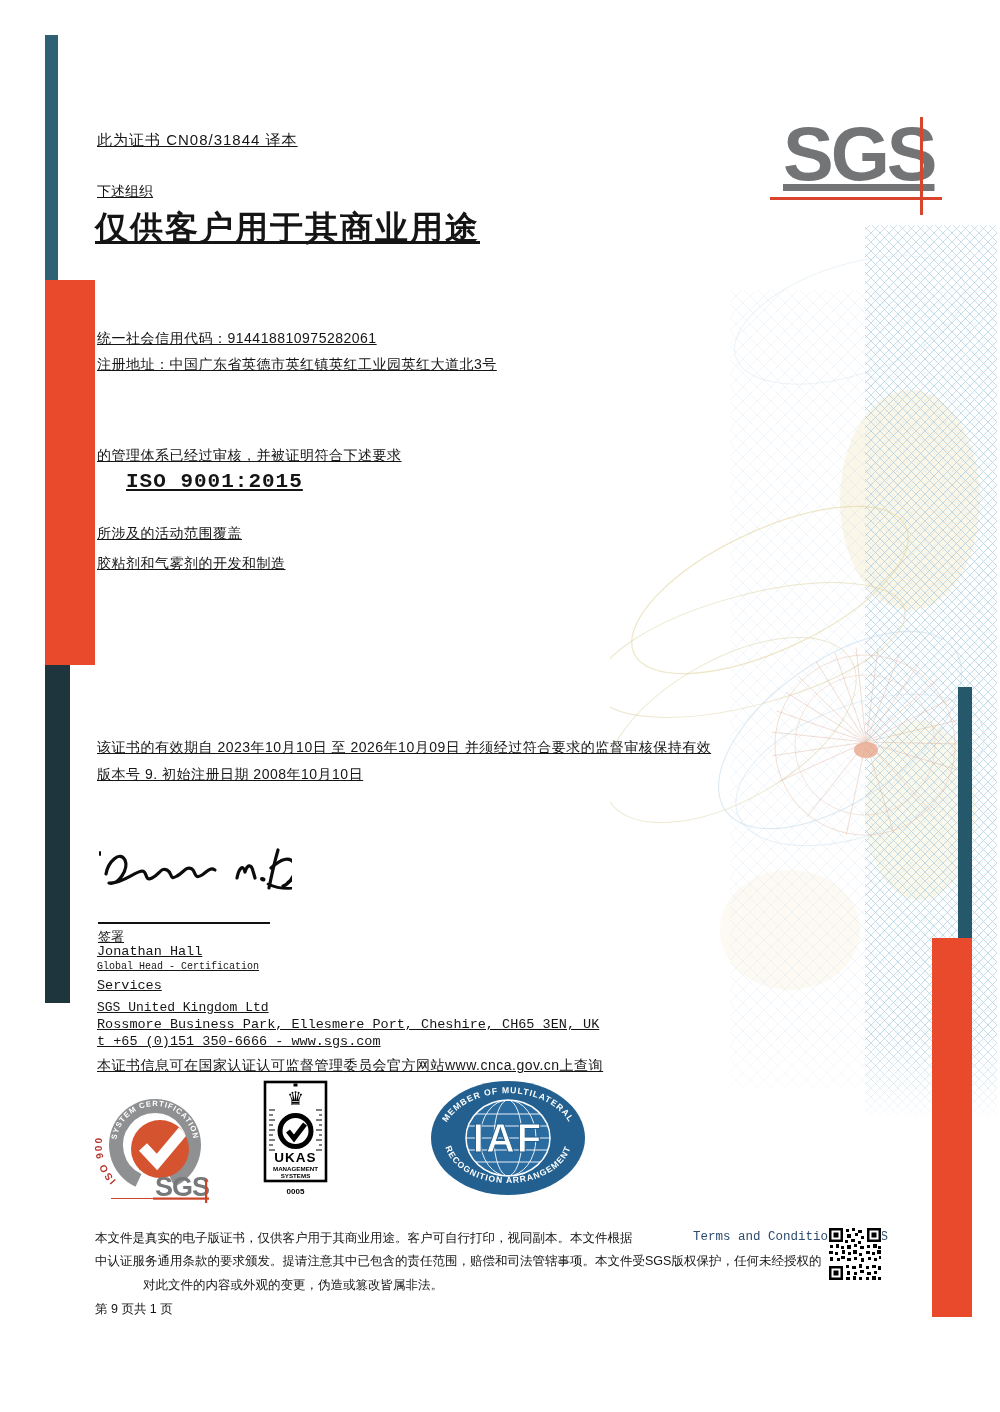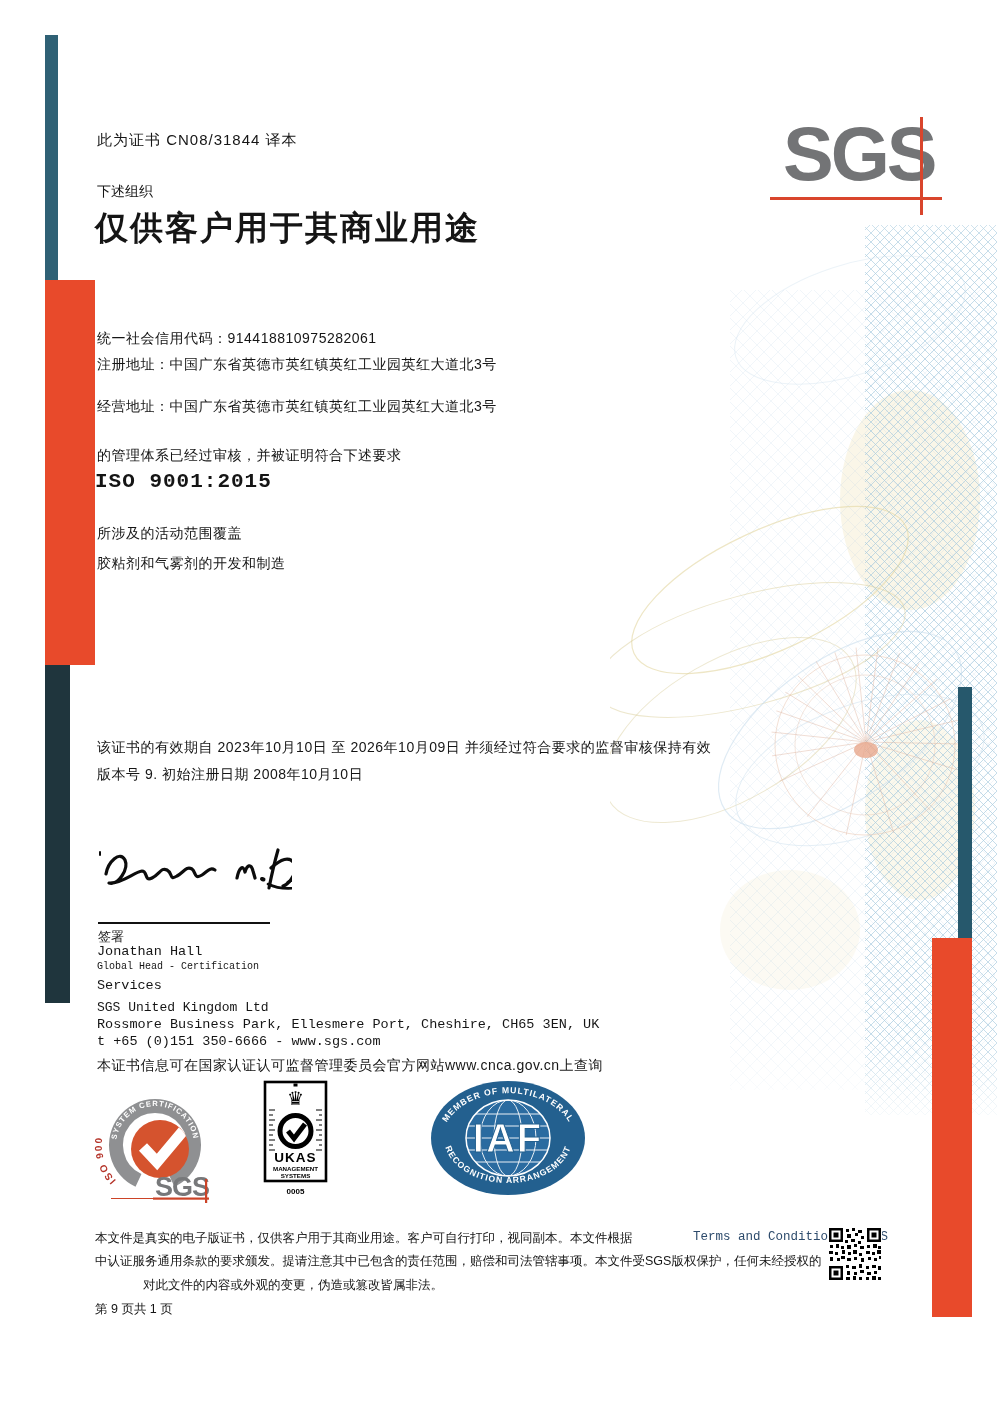--- a/index.html
+++ b/index.html
@@ -18,30 +18,30 @@
   .bar-red-right{left:932px;top:938px;width:40px;height:379px;background:#e84a2b;}
   
   .sgs-word{
     left:783px;top:116px;font-size:76px;font-weight:bold;
     color:#737476;letter-spacing:-3px;line-height:1;
     font-family:"Liberation Sans",sans-serif;
   }
   .sgs-hline{left:770px;top:197px;width:172px;height:3px;background:#d9452c;}
   .sgs-vline{left:920px;top:117px;width:3px;height:98px;background:#d9452c;}
   
-  .t{position:absolute;white-space:nowrap;}
+  .t{position:absolute;white-space:nowrap;text-decoration:underline;}
   .translation-note{left:97px;top:131px;font-size:15px;letter-spacing:1px;}
   .org-intro{left:97px;top:183px;font-size:14px;}
   .company-name{left:95px;top:206px;font-size:33px;font-weight:bold;letter-spacing:2px;}
   .line14{font-size:14px;letter-spacing:.5px;}
   .credit{left:97px;top:330px;}
   .regaddr{left:97px;top:356px;}
   .bizaddr{left:97px;top:398px;}
   .audit{left:97px;top:447px;}
-  .standard{left:95px;top:470px;font-size:21px;font-weight:bold;font-family:"Liberation Mono",monospace;letter-spacing:1px;}
+  .standard{left:95px;top:470px;font-size:21px;font-weight:bold;font-family:"Liberation Mono",monospace;letter-spacing:1px;padding-left:31px;}
   .scope-intro{left:97px;top:525px;}
   .scope{left:97px;top:555px;}
   .validity{left:97px;top:739px;}
   .version{left:97px;top:766px;}
   .sig-line{left:98px;top:922px;width:172px;height:2px;background:#111;}
   .sig-label{left:98px;top:928px;font-size:13px;}
   .mono{font-family:"Liberation Mono",monospace;}
   .signer-name{left:97px;top:944px;font-size:13.5px;}
   .signer-title1{left:97px;top:961px;font-size:10px;}
   .signer-title2{left:97px;top:978px;font-size:13.5px;}
@@ -141,21 +141,20 @@
 
   <div class="t sgs-word">SGS</div>
   <div class="abs sgs-hline"></div>
   <div class="abs sgs-vline"></div>
 
   <div class="t translation-note">此为证书 CN08/31844 译本</div>
   <div class="t org-intro">下述组织</div>
   <div class="t company-name">仅供客户用于其商业用途</div>
   <div class="t line14 credit">统一社会信用代码：914418810975282061</div>
   <div class="t line14 regaddr">注册地址：中国广东省英德市英红镇英红工业园英红大道北3号</div>
-  <div class="t line14 bizaddr">经营地址：中国广东省英德市英红镇英红工业园英红大道北3号</div>
   <div class="t line14 audit">的管理体系已经过审核，并被证明符合下述要求</div>
   <div class="t standard">ISO 9001:2015</div>
   <div class="t line14 scope-intro">所涉及的活动范围覆盖</div>
   <div class="t line14 scope">胶粘剂和气雾剂的开发和制造</div>
   <div class="t line14 validity">该证书的有效期自 2023年10月10日 至 2026年10月09日 并须经过符合要求的监督审核保持有效</div>
   <div class="t line14 version">版本号 9. 初始注册日期 2008年10月10日</div>
 
   <svg class="abs" style="left:92px;top:838px;" width="200" height="75" viewBox="0 0 200 75">
     <g fill="none" stroke="#0c0c0c" stroke-width="3.2" stroke-linecap="round" stroke-linejoin="round">
       <path d="M8,14 l0,3" stroke-width="2"></path>

